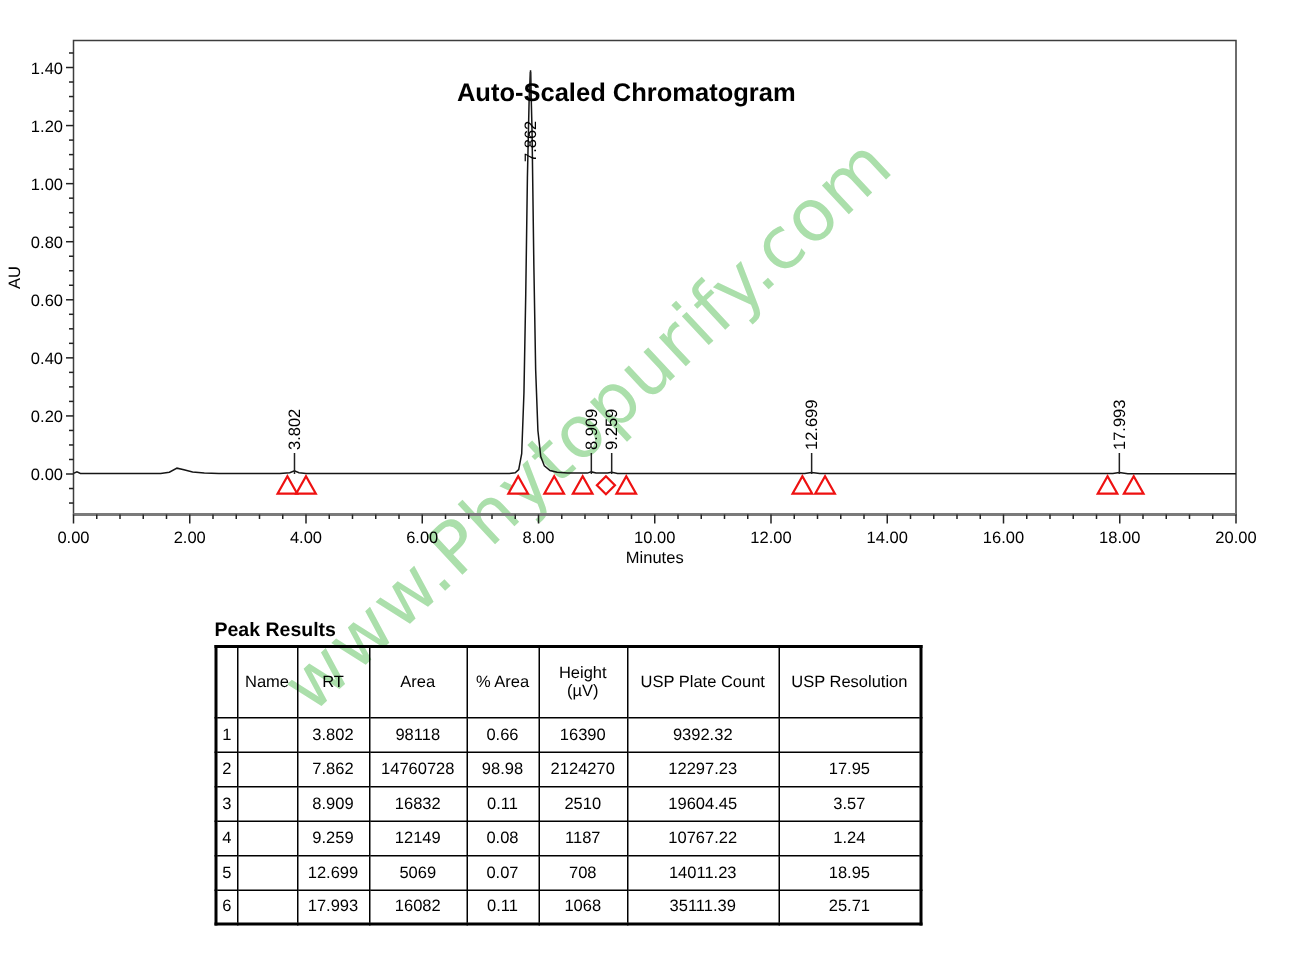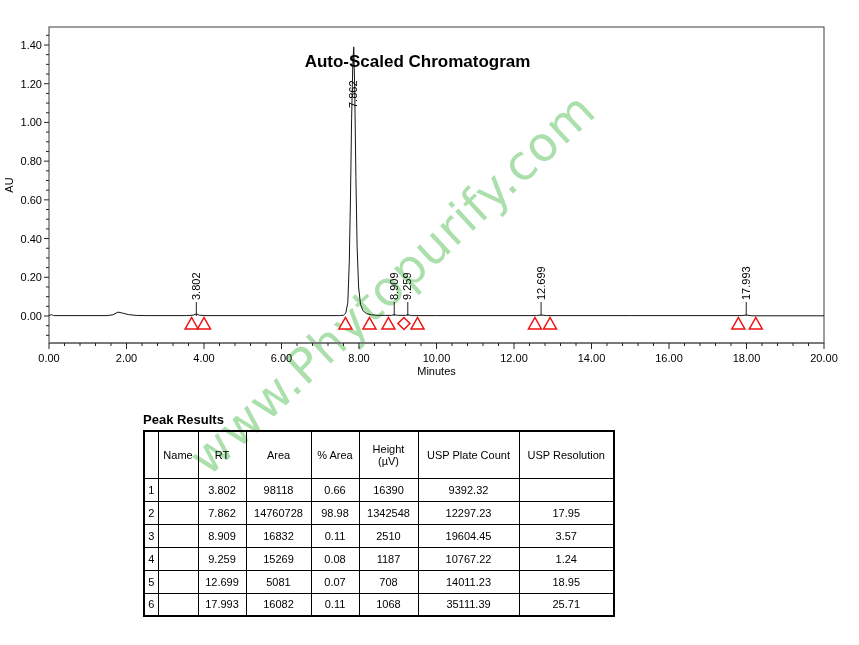--- a/index.html
+++ b/index.html
@@ -218,49 +218,49 @@
           <td>16390</td>
           <td>9392.32</td>
           <td></td>
         </tr>
         <tr>
           <td>2</td>
           <td></td>
           <td>7.862</td>
           <td>14760728</td>
           <td>98.98</td>
-          <td>1342548</td>
+          <td>2124270</td>
           <td>12297.23</td>
           <td>17.95</td>
         </tr>
         <tr>
           <td>3</td>
           <td></td>
           <td>8.909</td>
           <td>16832</td>
           <td>0.11</td>
           <td>2510</td>
           <td>19604.45</td>
           <td>3.57</td>
         </tr>
         <tr>
           <td>4</td>
           <td></td>
           <td>9.259</td>
-          <td>15269</td>
+          <td>12149</td>
           <td>0.08</td>
           <td>1187</td>
           <td>10767.22</td>
           <td>1.24</td>
         </tr>
         <tr>
           <td>5</td>
           <td></td>
           <td>12.699</td>
-          <td>5081</td>
+          <td>5069</td>
           <td>0.07</td>
           <td>708</td>
           <td>14011.23</td>
           <td>18.95</td>
         </tr>
         <tr>
           <td>6</td>
           <td></td>
           <td>17.993</td>
           <td>16082</td>

